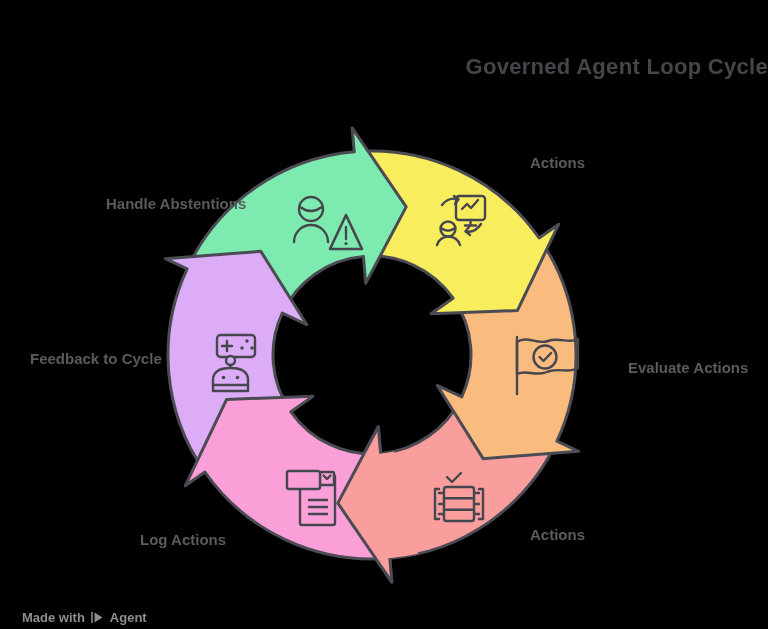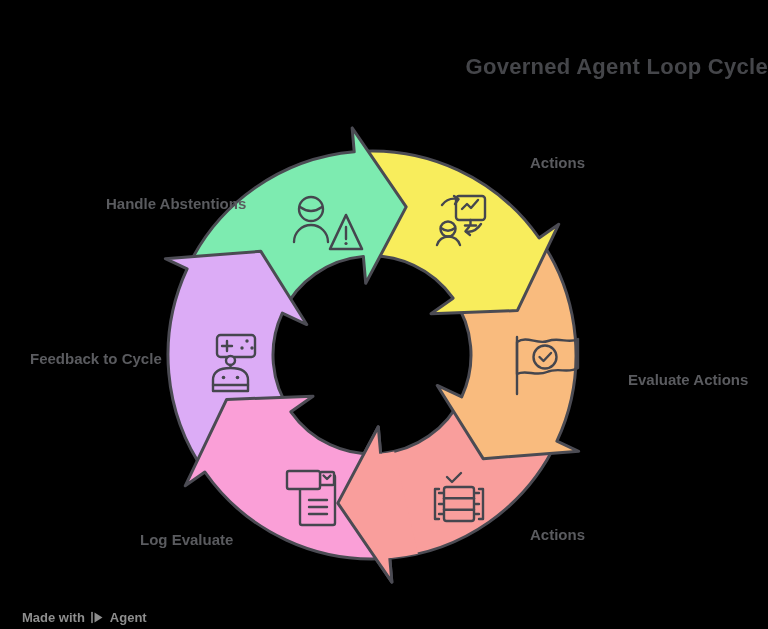--- a/index.html
+++ b/index.html
@@ -19,21 +19,21 @@
   .diagram-svg{position:absolute;left:0;top:0;}
   .seg{stroke:var(--outline);stroke-width:3;stroke-linejoin:round;}
   .icon{stroke:#45464E;stroke-width:2.4;fill:none;stroke-linecap:round;stroke-linejoin:round;}
   .icon .fill{fill:#45464E;stroke:none;}
   .diagram-label{
     position:absolute;font-size:15px;font-weight:600;line-height:21px;color:var(--label);
     white-space:nowrap;
   }
   .lbl-handle{left:106px;top:170px;margin-top:23px;}
   .lbl-generate{left:530px;top:152px;}
-  .lbl-evaluate{left:628px;top:369px;}
+  .lbl-evaluate{left:628px;top:357px;}
   .lbl-execute{left:530px;top:524px;}
   .lbl-log{left:140px;top:529px;}
   .lbl-feedback{left:30px;top:348px;}
   .watermark{
     position:absolute;left:22px;top:588px;display:flex;align-items:center;gap:6px;
     font-size:13px;font-weight:600;color:var(--watermark);margin-top:22px;
   }
   .watermark svg{display:block;}
 </style>
 </head>
@@ -140,21 +140,21 @@
 
   <div class="diagram-label lbl-evaluate">
     <div>Evaluate Actions</div>
   </div>
 
   <div class="diagram-label lbl-execute">
     <div>Actions</div>
   </div>
 
   <div class="diagram-label lbl-log">
-    <div>Log Evaluate</div>
+    <div>Log Actions</div>
   </div>
 
   <div class="diagram-label lbl-feedback">
     <div>Feedback to Cycle</div>
   </div>
 
   <div class="watermark">
     <span>Made with</span>
     <svg width="13" height="13" viewBox="0 0 13 13">
       <path d="M1 1.5 V 11.5" stroke="#8E8E8E" stroke-width="1.6" stroke-linecap="round" fill="none"></path>

